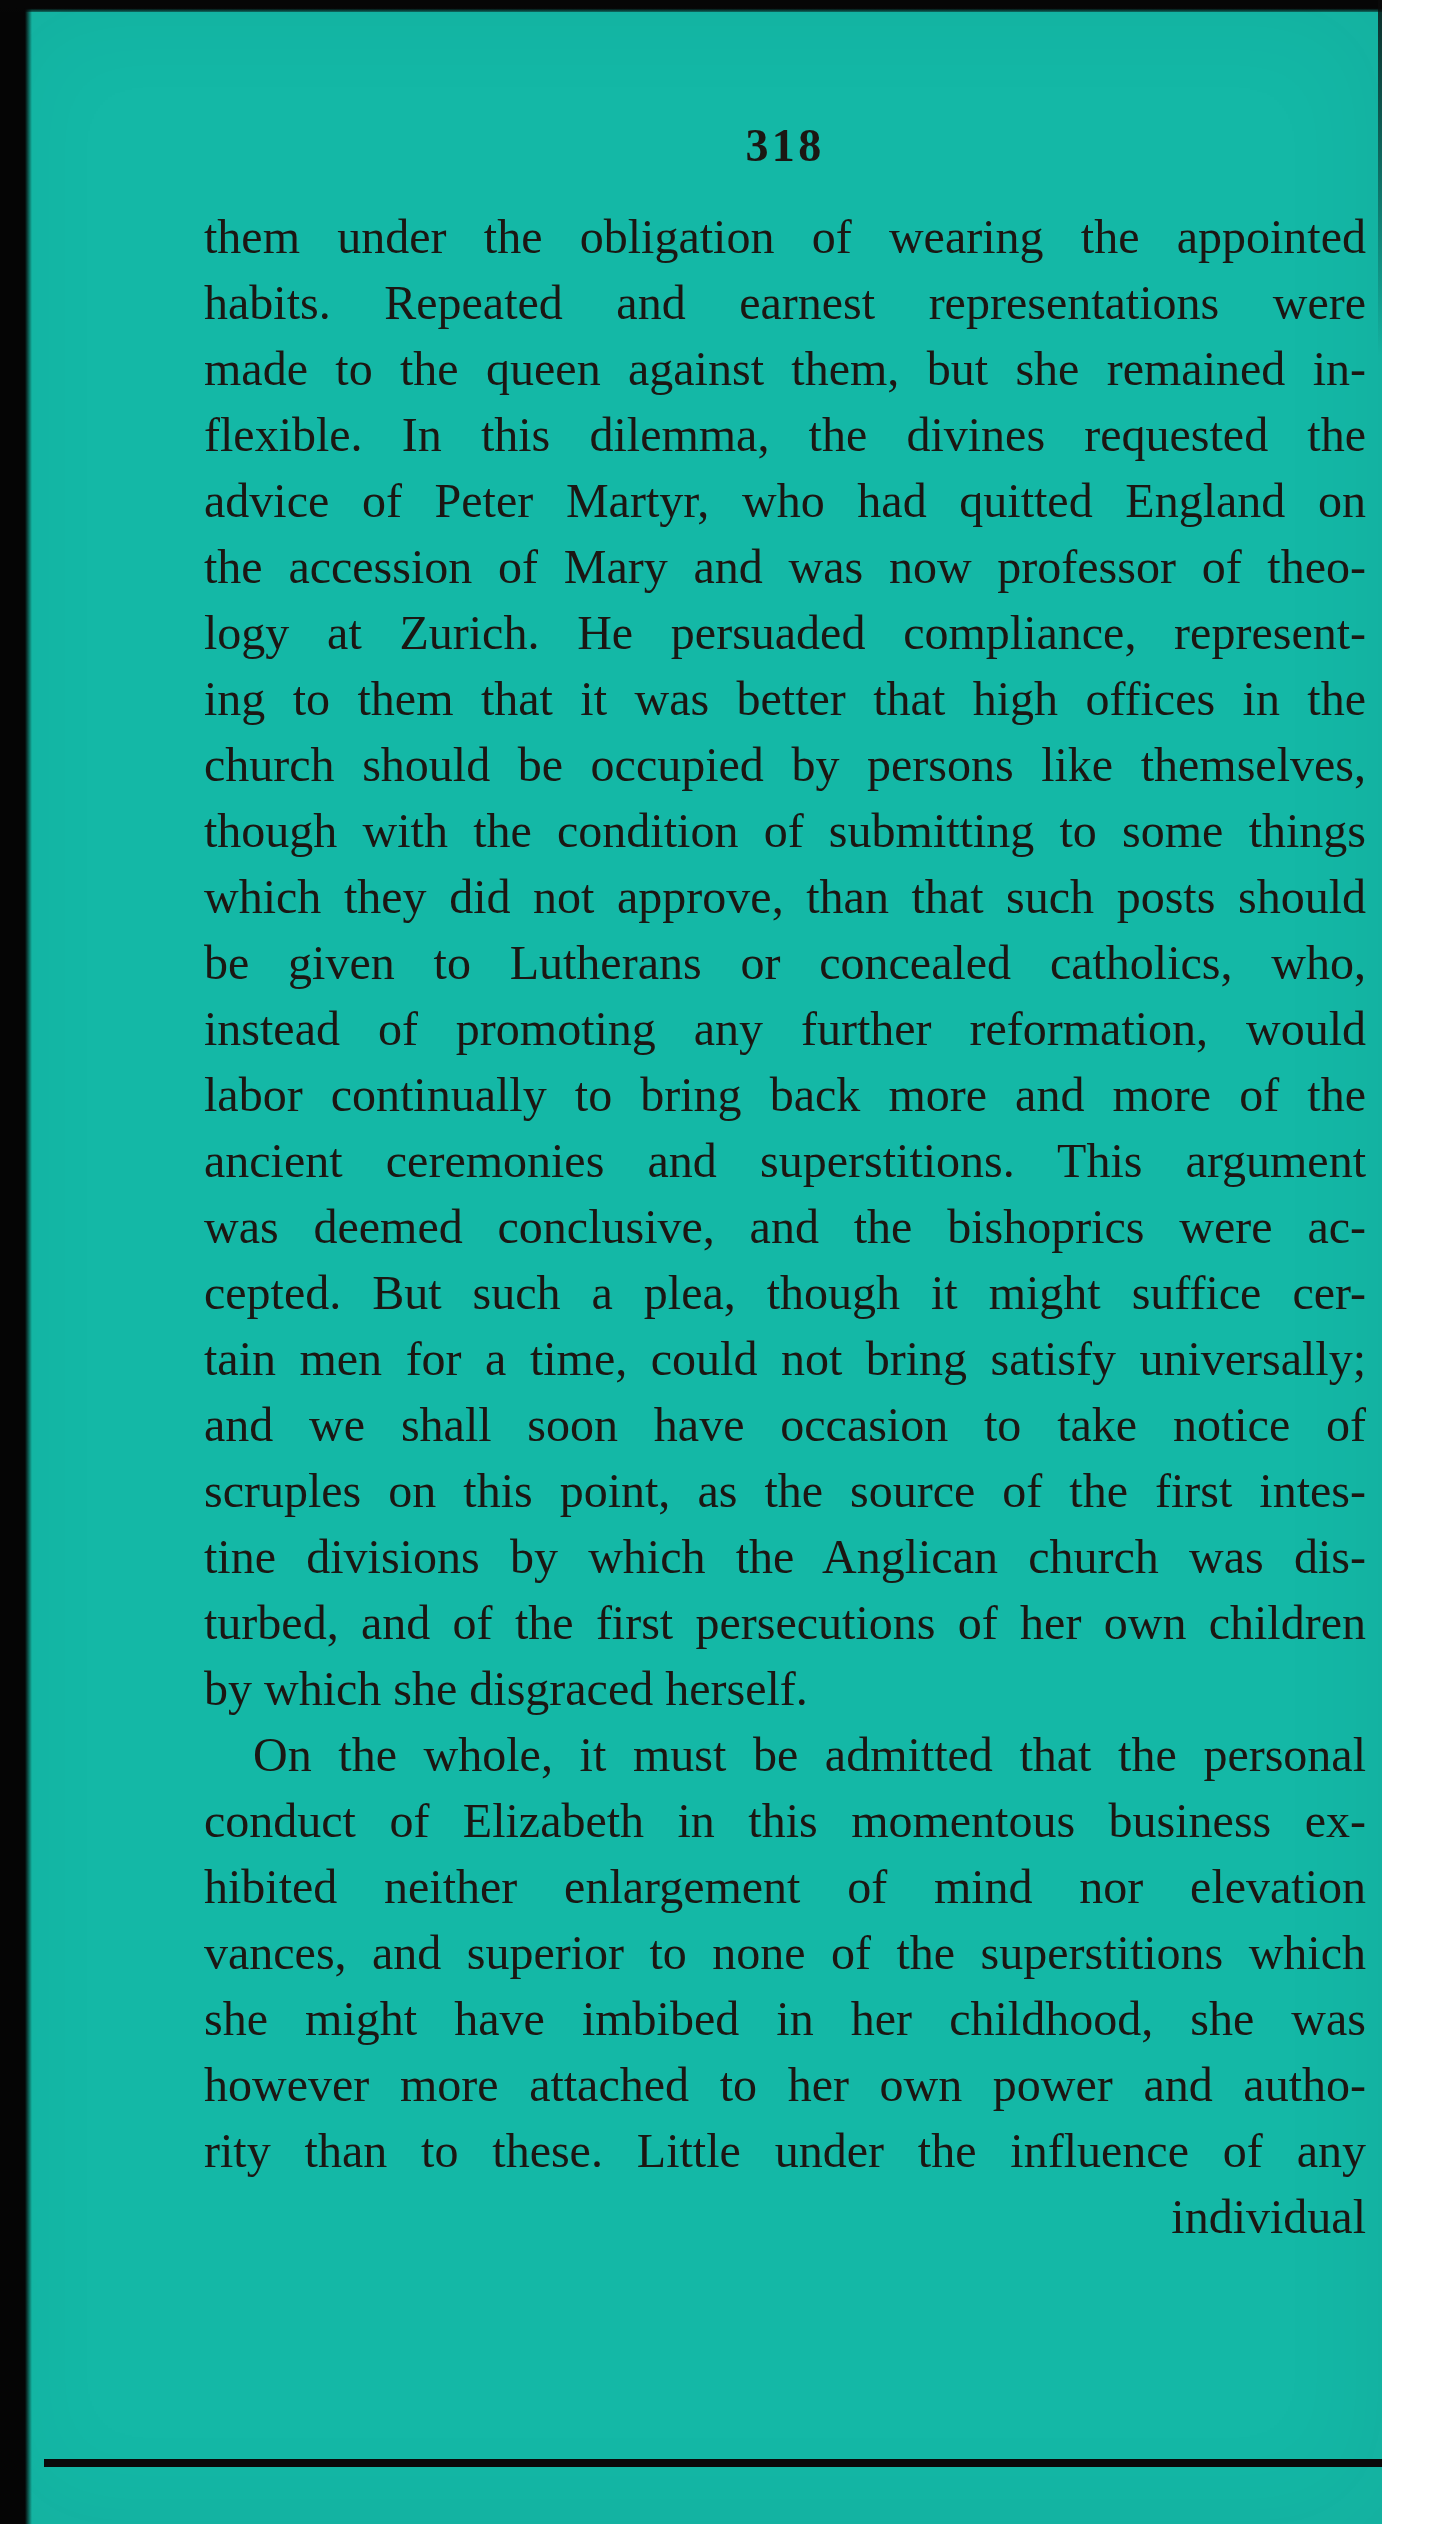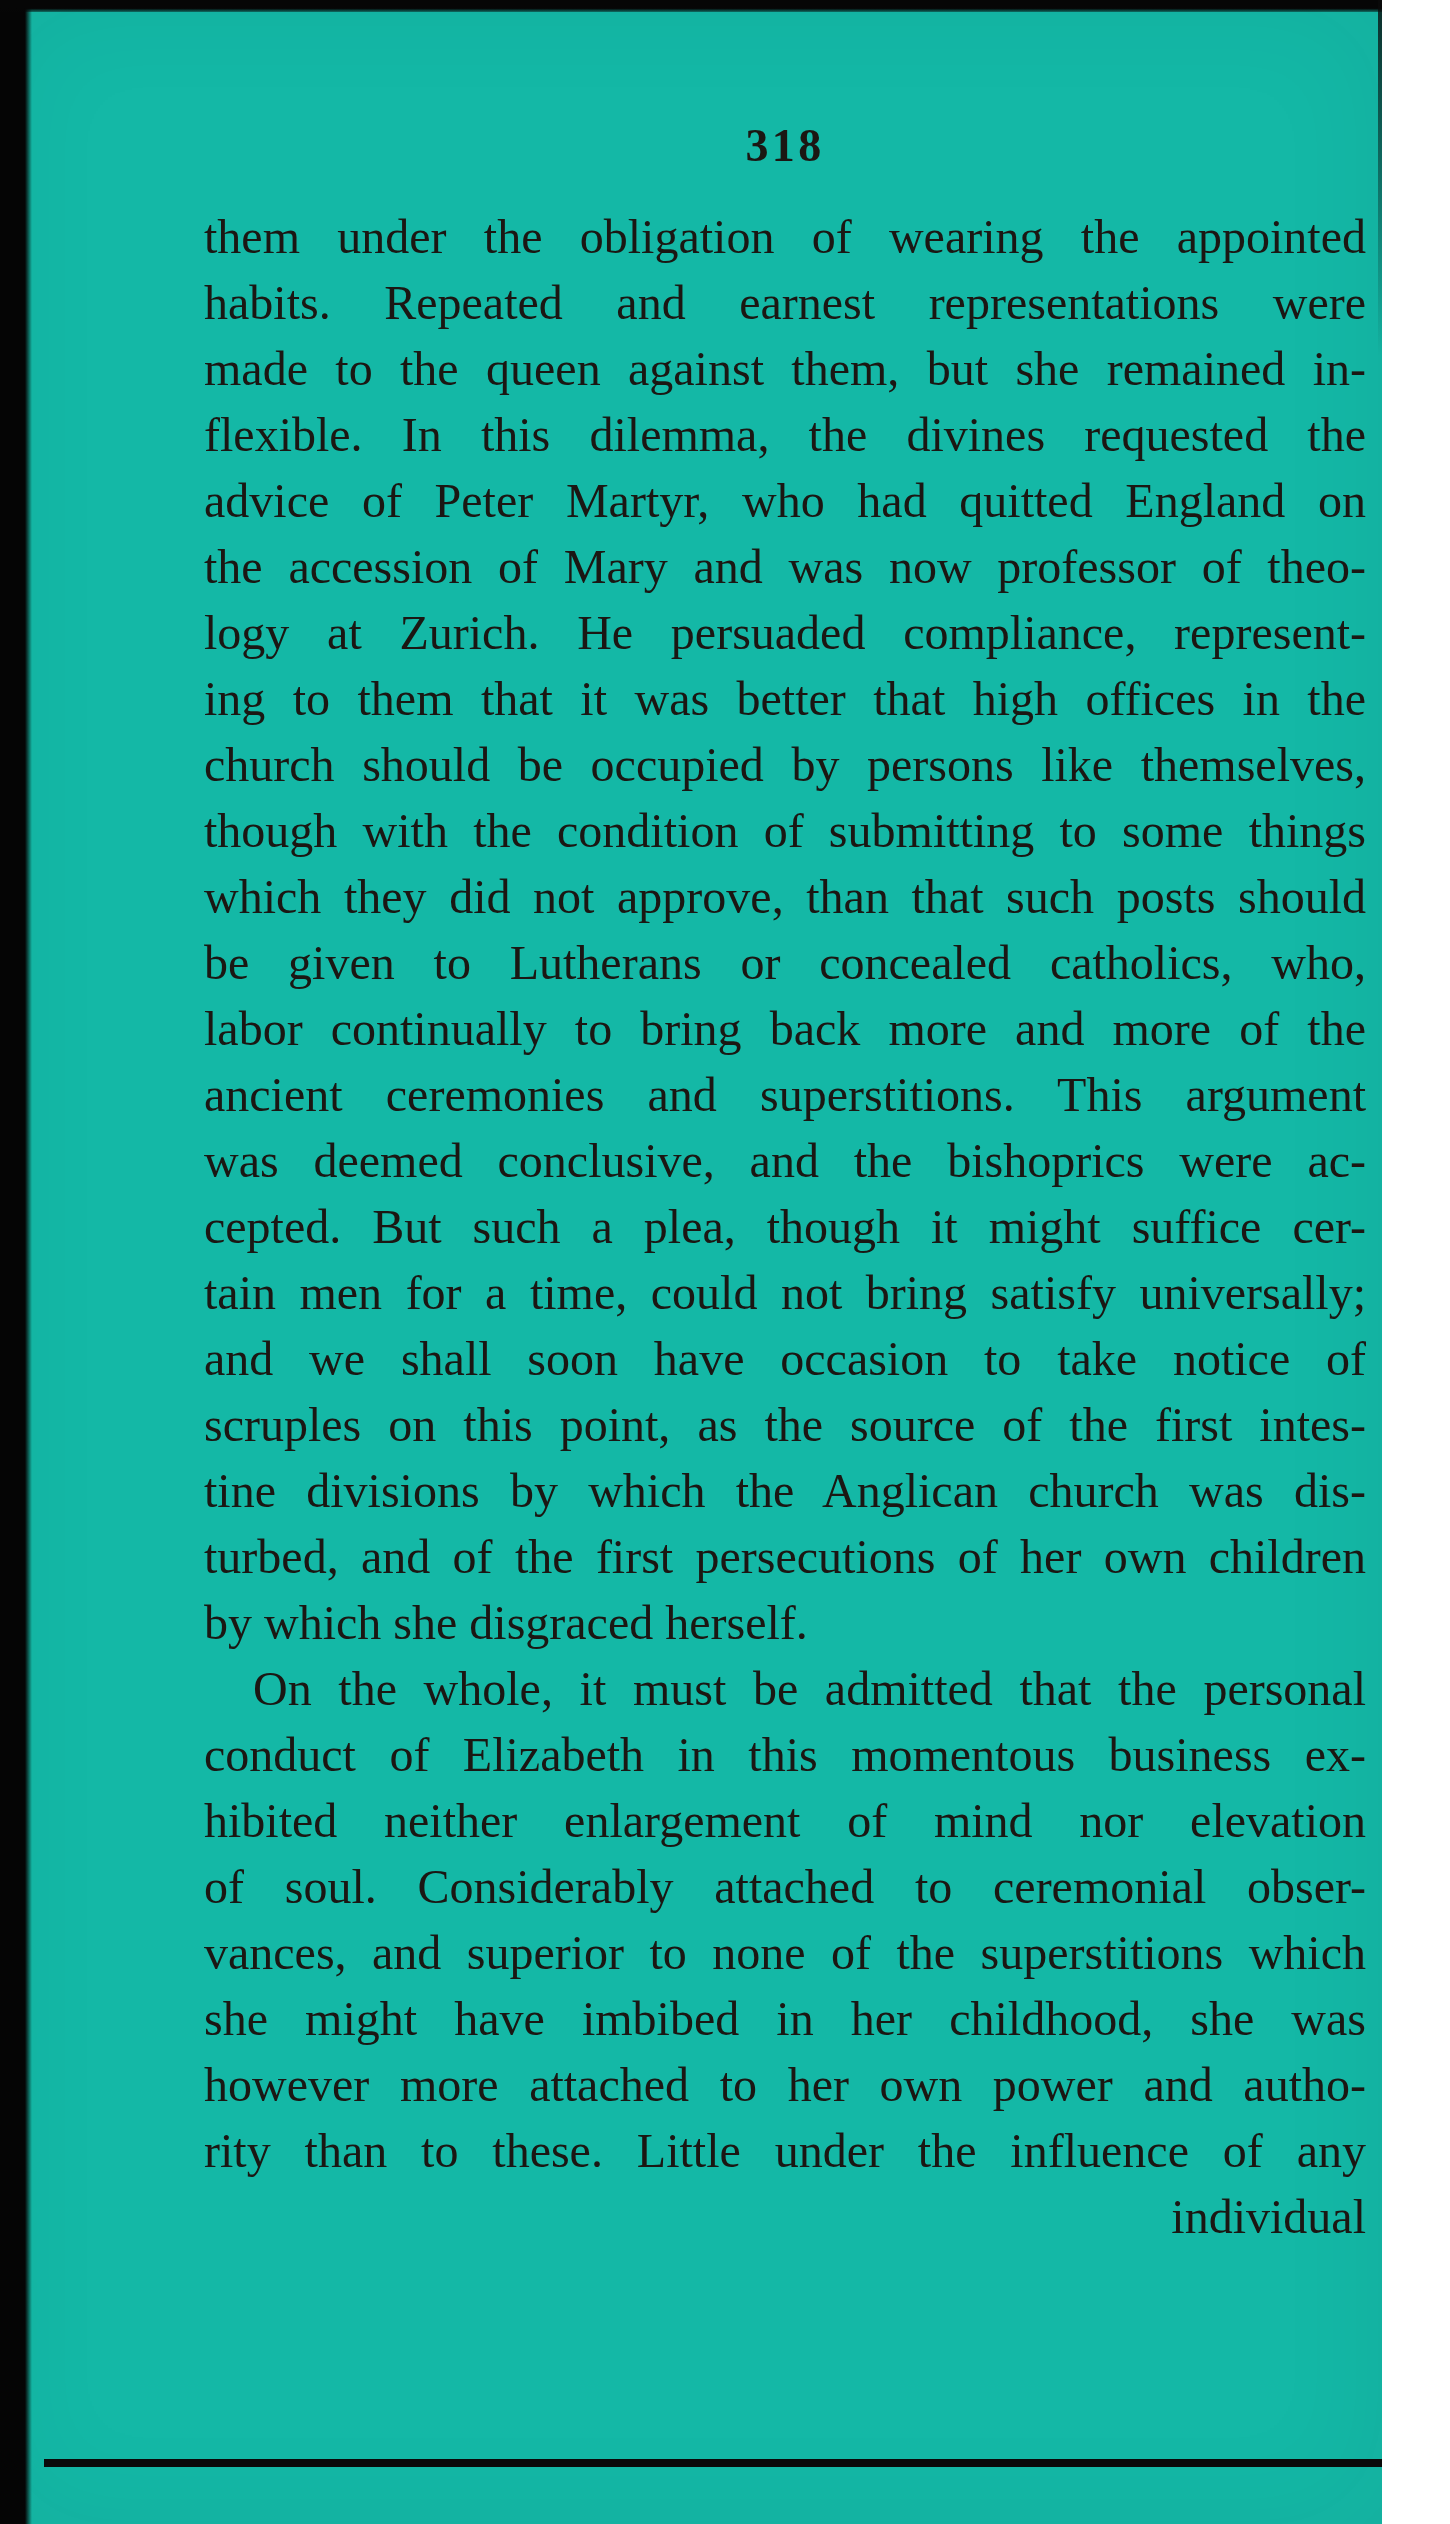--- a/index.html
+++ b/index.html
@@ -87,34 +87,34 @@
       <div class="line">made to the queen against them, but she remained in-</div>
       <div class="line">flexible.  In this dilemma, the divines requested the</div>
       <div class="line">advice of Peter Martyr, who had quitted England on</div>
       <div class="line">the accession of Mary and was now professor of theo-</div>
       <div class="line">logy at Zurich.  He persuaded compliance, represent-</div>
       <div class="line">ing to them that it was better that high offices in the</div>
       <div class="line">church should be occupied by persons like themselves,</div>
       <div class="line">though with the condition of submitting to some things</div>
       <div class="line">which they did not approve, than that such posts should</div>
       <div class="line">be given to Lutherans or concealed catholics, who,</div>
+      <div class="line">instead of promoting any further reformation, would</div>
       <div class="line">labor continually to bring back more and more of the</div>
       <div class="line">ancient ceremonies and superstitions.  This argument</div>
       <div class="line">was deemed conclusive, and the bishoprics were ac-</div>
       <div class="line">cepted.  But such a plea, though it might suffice cer-</div>
       <div class="line">tain men for a time, could not bring satisfy universally;</div>
       <div class="line">and we shall soon have occasion to take notice of</div>
       <div class="line">scruples on this point, as the source of the first intes-</div>
       <div class="line">tine divisions by which the Anglican church was dis-</div>
       <div class="line">turbed, and of the first persecutions of her own children</div>
       <div class="line left">by which she disgraced herself.</div>
       <div class="line indent">On the whole, it must be admitted that the personal</div>
       <div class="line">conduct of Elizabeth in this momentous business ex-</div>
       <div class="line">hibited neither enlargement of mind nor elevation</div>
-      <div class="line">of soul.  Considerably attached to ceremonial obser-</div>
       <div class="line">vances, and superior to none of the superstitions which</div>
       <div class="line">she might have imbibed in her childhood, she was</div>
       <div class="line">however more attached to her own power and autho-</div>
       <div class="line">rity than to these.   Little under the influence of any</div>
       <div class="line right">individual</div>
     </div>
 </div>
 
 
 </body></html>

